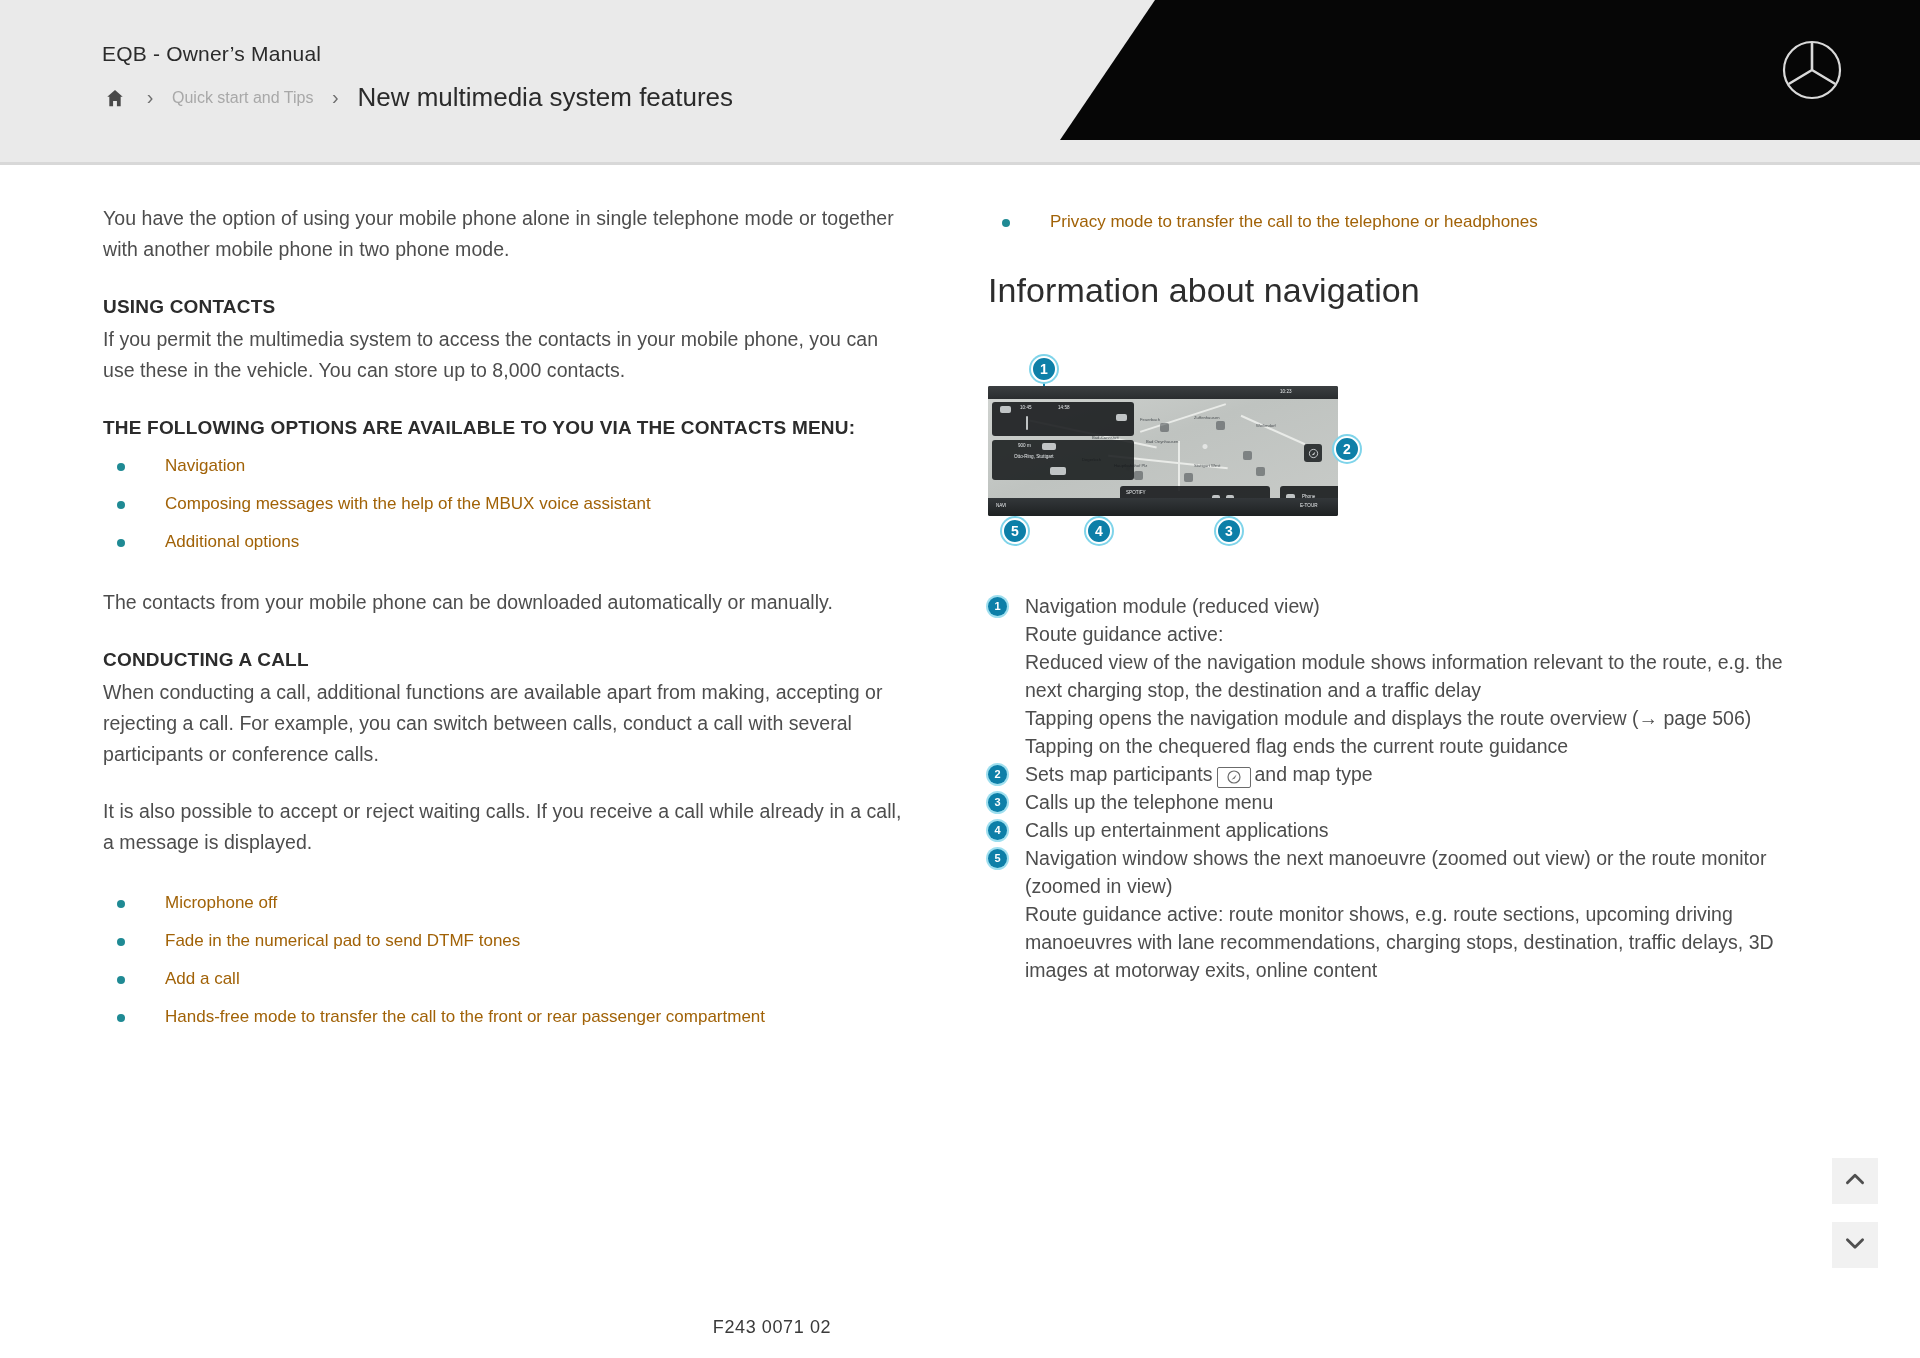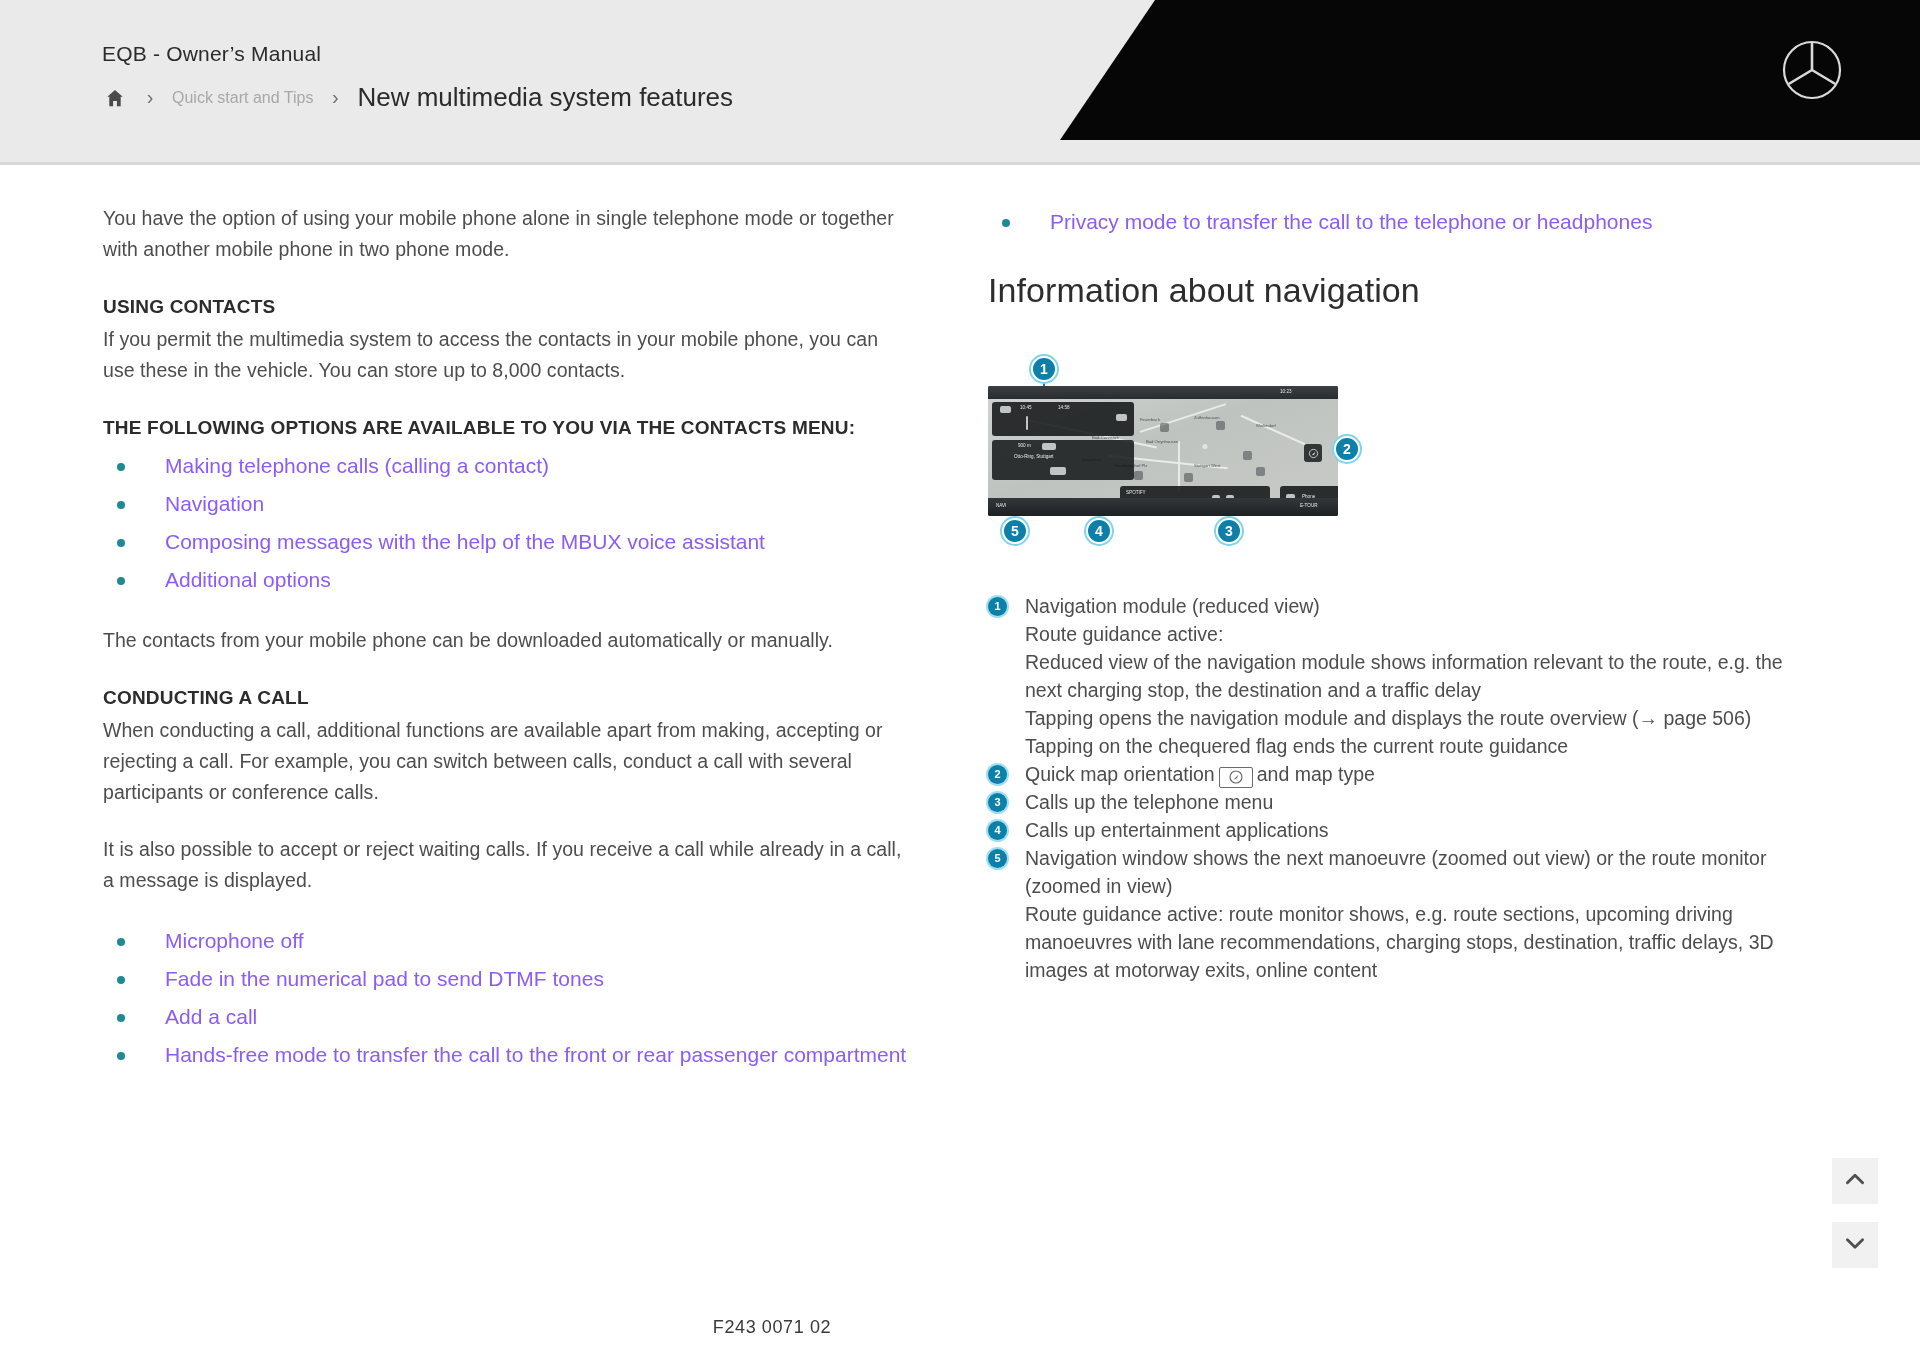--- a/index.html
+++ b/index.html
@@ -116,23 +116,23 @@
   }
 
   ul.bullets {
     list-style: none;
     margin: 4px 0 26px 0;
     padding: 0;
   }
   ul.bullets li {
     position: relative;
     padding-left: 62px;
-    font-size: 21px;
+    font-size: 17px;
     line-height: 38px;
-    color: #8b5cf6;
+    color: #a16207;
   }
   ul.bullets li::before {
     content: "";
     position: absolute;
     left: 14px; top: 16px;
     width: 8px; height: 8px;
     border-radius: 50%;
     background: #1f8a94;
   }
 
@@ -344,21 +344,20 @@
 
   <div class="col col-left">
 
     <p class="body">You have the option of using your mobile phone alone in single telephone mode or together with another mobile phone in two phone mode.</p>
 
     <h3 class="sub">USING CONTACTS</h3>
     <p class="body">If you permit the multimedia system to access the contacts in your mobile phone, you can use these in the vehicle. You can store up to 8,000 contacts.</p>
 
     <h3 class="sub">THE FOLLOWING OPTIONS ARE AVAILABLE TO YOU VIA THE CONTACTS MENU:</h3>
     <ul class="bullets">
-      <li>Making telephone calls (calling a contact)</li>
       <li>Navigation</li>
       <li>Composing messages with the help of the MBUX voice assistant</li>
       <li>Additional options</li>
     </ul>
 
     <p class="body">The contacts from your mobile phone can be downloaded automatically or manually.</p>
 
     <h3 class="sub">CONDUCTING A CALL</h3>
     <p class="body">When conducting a call, additional functions are available apart from making, accepting or rejecting a call. For example, you can switch between calls, conduct a call with several participants or conference calls.</p>
     <p class="body">It is also possible to accept or reject waiting calls. If you receive a call while already in a call, a message is displayed.</p>
@@ -465,21 +464,21 @@
         <span class="lg-badge">1</span>
         <span class="lg-line">Navigation module (reduced view)</span>
         <span class="lg-line">Route guidance active:</span>
         <span class="lg-line">Reduced view of the navigation module shows information relevant to the route, e.g. the next charging stop, the destination and a traffic delay</span>
         <span class="lg-line">Tapping opens the navigation module and displays the route overview (→ page 506)</span>
         <span class="lg-line">Tapping on the chequered flag ends the current route guidance</span>
       </li>
 
       <li>
         <span class="lg-badge">2</span>
-        <span>Quick map orientation</span><span class="inline-icon">
+        <span>Sets map participants</span><span class="inline-icon">
           <svg width="18" height="18" viewBox="0 0 24 24" aria-hidden="true">
             <circle cx="12" cy="12" r="8" fill="none" stroke="#6b6b6b" stroke-width="1.6"></circle>
             <path d="M8.5 15.5 L15.5 8.5 L13 14 Z" fill="#6b6b6b"></path>
           </svg>
         </span><span>and map type</span>
       </li>
 
       <li>
         <span class="lg-badge">3</span>
         <span class="lg-line">Calls up the telephone menu</span>

